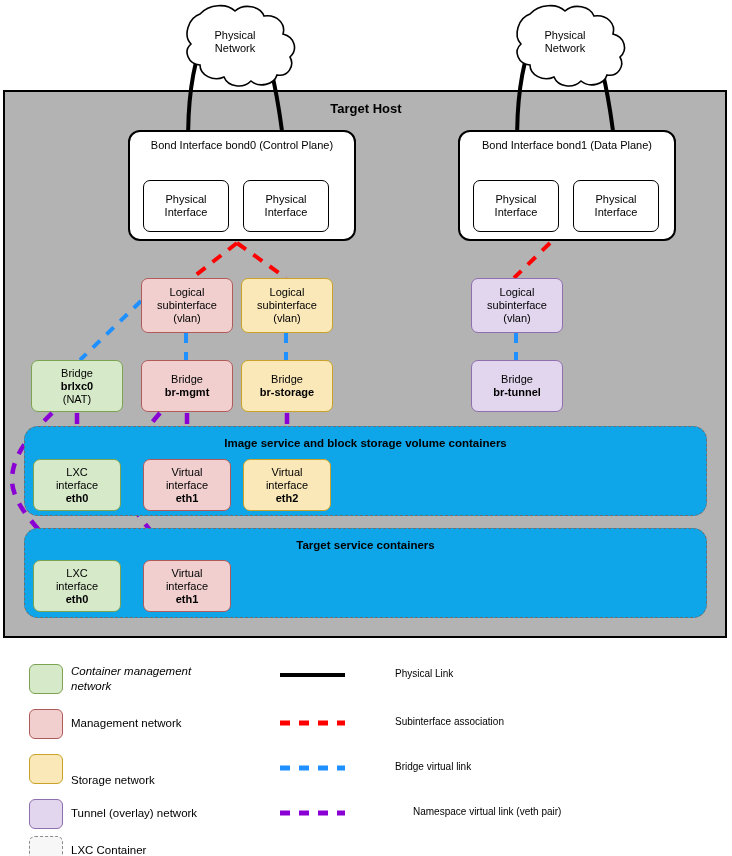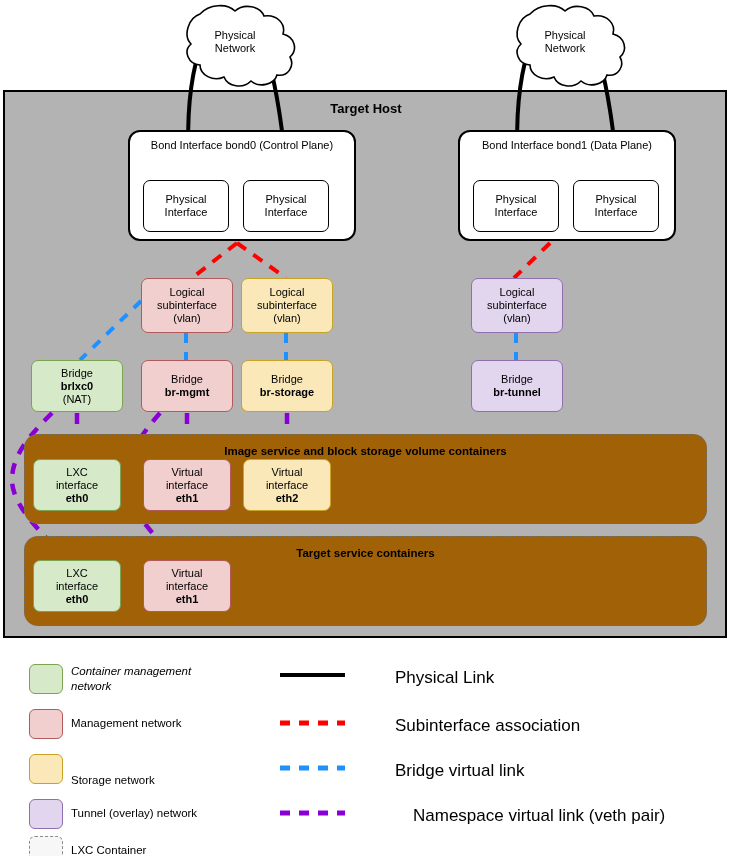--- a/index.html
+++ b/index.html
@@ -83,24 +83,23 @@
     display: flex; flex-direction: column;
     align-items: center; justify-content: center;
     font-size: 11px; line-height: 13px;
     color: #000;
   }
 
   
   .container-box {
     position: absolute;
     box-sizing: border-box;
-    background: #a16207;
+    background: #0ea5e9;
     border: 1.6px dashed #6d6d6d;
     border-radius: 14px;
-    margin-top: 8px;
   }
   .container-title {
     position: absolute;
     left: 0; right: 0; top: 10px;
     text-align: center;
     font-size: 11.5px;
     font-weight: bold;
     color: #000;
   }
 
@@ -113,21 +112,21 @@
     box-sizing: border-box;
   }
   .legend-text {
     position: absolute;
     font-size: 11.5px;
     line-height: 15px;
     color: #000;
   }
   .legend-line-label {
     position: absolute;
-    font-size: 17px;
+    font-size: 10px;
     color: #000;
     padding-left: 40px;
   }
 </style>
 </head>
 <body>
 
 <div id="stage">
 
   <div id="host-frame"></div>

